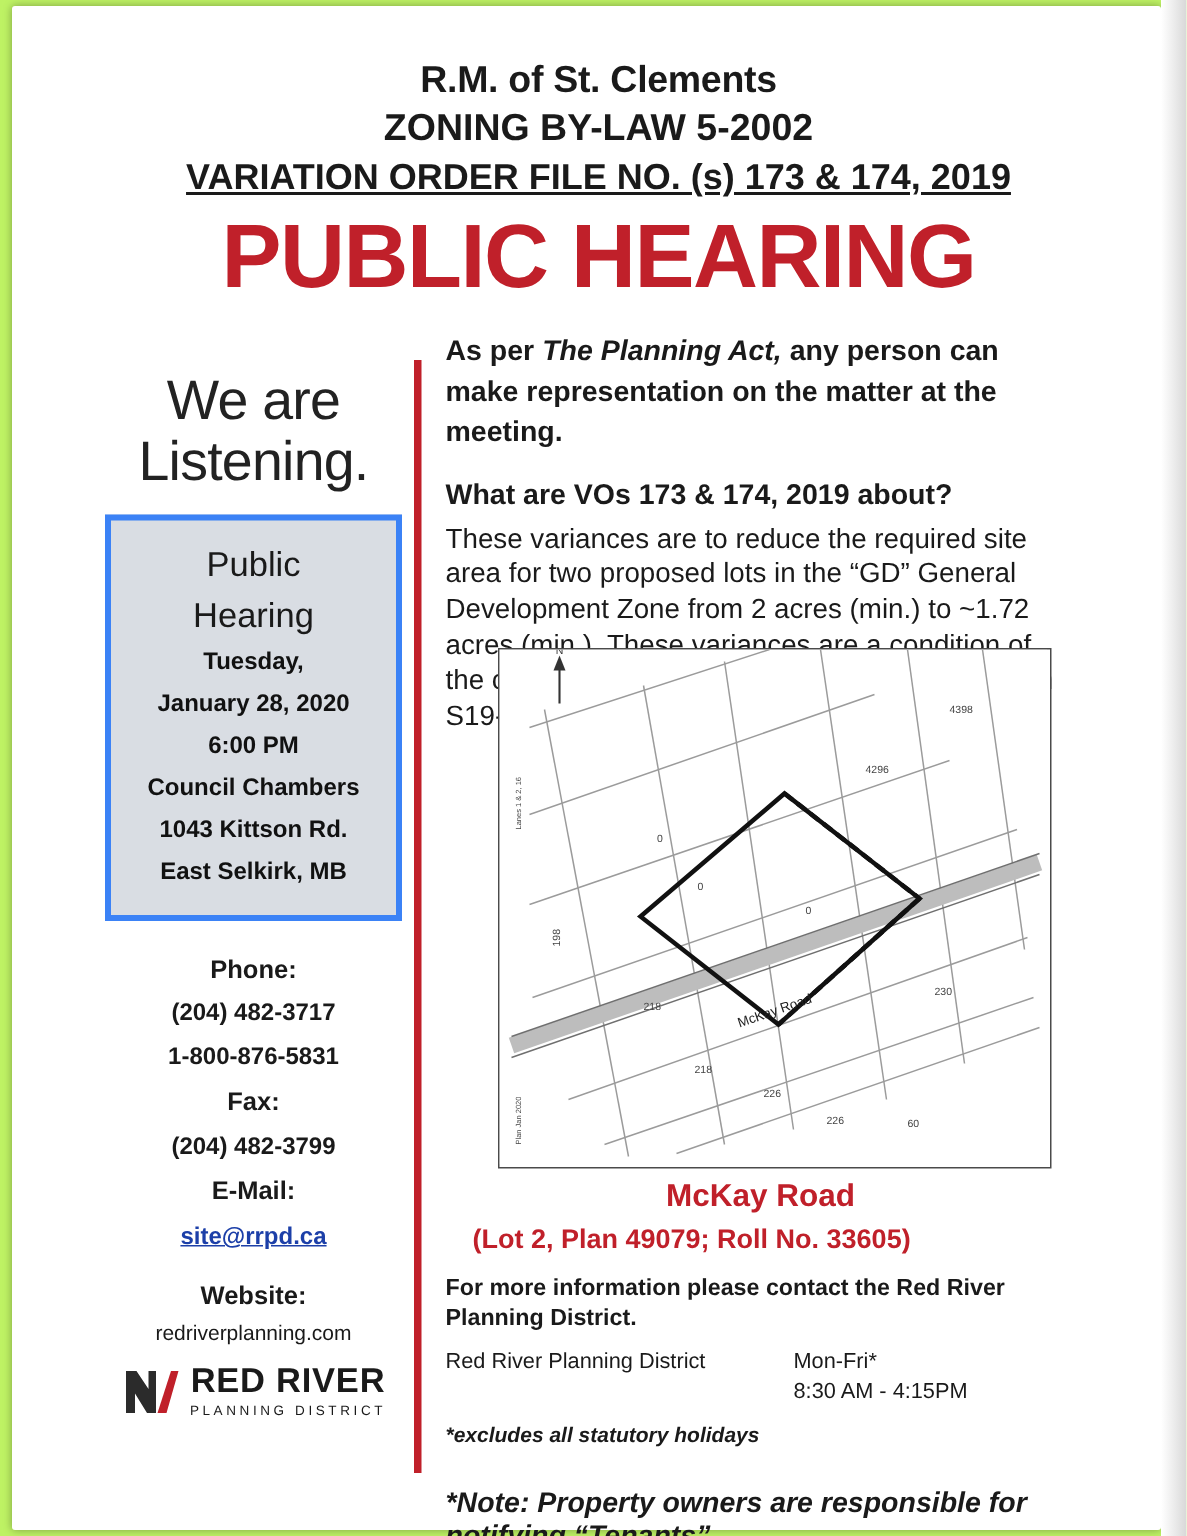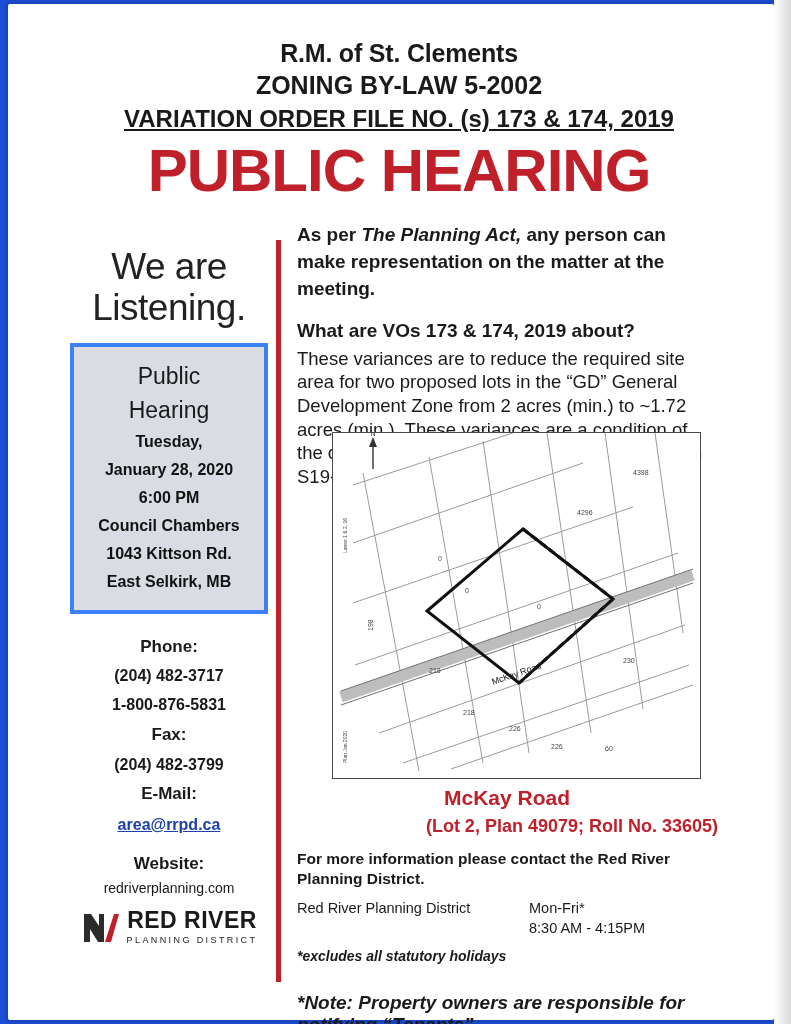--- a/index.html
+++ b/index.html
@@ -13,21 +13,21 @@
     font-family: "Liberation Sans", sans-serif;
     color: #1a1a1a;
     position: relative;
     overflow: hidden;
   }
   
   #page {
     position: absolute;
     left: 0; top: 0;
     width: 791px; height: 1024px;
-    background: #1d4ed8;
+    background: #bef264;
   }
   #scan-shadow {
     position: absolute;
     left: 8px; top: 4px;
     width: 766px; height: 1016px;
     background: #ffffff;
     box-shadow: 0 0 6px rgba(0,0,0,0.35);
     border-radius: 2px;
   }
   #sheet {
@@ -219,23 +219,23 @@
     position: absolute;
     left: 283px; top: 778px;
     width: 420px;
     text-align: center;
     font-size: 21px;
     font-weight: bold;
     color: #c0202a;
   }
   #map-caption2 {
     position: absolute;
-    left: 284px; top: 808px;
+    left: 301px; top: 808px;
     width: 420px;
-    text-align: right;
+    text-align: left;
     font-size: 18px;
     font-weight: bold;
     color: #c0202a;
   }
 
   
   #footer {
     position: absolute;
     left: 283px; top: 841px;
     width: 425px;
@@ -303,21 +303,21 @@
         <div class="bx-line">East Selkirk, MB</div>
       </div>
 
       <div id="contact">
         <div class="c-label">Phone:</div>
         <div class="c-val">(204) 482-3717</div>
         <div class="c-val">1-800-876-5831</div>
         <div class="c-label">Fax:</div>
         <div class="c-val">(204) 482-3799</div>
         <div class="c-label">E-Mail:</div>
-        <div class="c-email">area@rrpd.ca</div>
+        <div class="c-email">site@rrpd.ca</div>
       </div>
 
       <div id="website-label">Website:</div>
       <div id="website-val">redriverplanning.com</div>
 
       <div id="logo">
         <div class="mark">
           <svg width="40" height="38" viewBox="0 0 40 38" aria-hidden="true">
             <path d="M3 34 L3 6 L10 6 L18 18 L18 6 L23 6 L23 34 L17 34 L9 21 L9 34 Z" fill="#2b2b2b"></path>
             <path d="M24 34 L33 6 L38 6 L30 34 Z" fill="#c0202a"></path>

